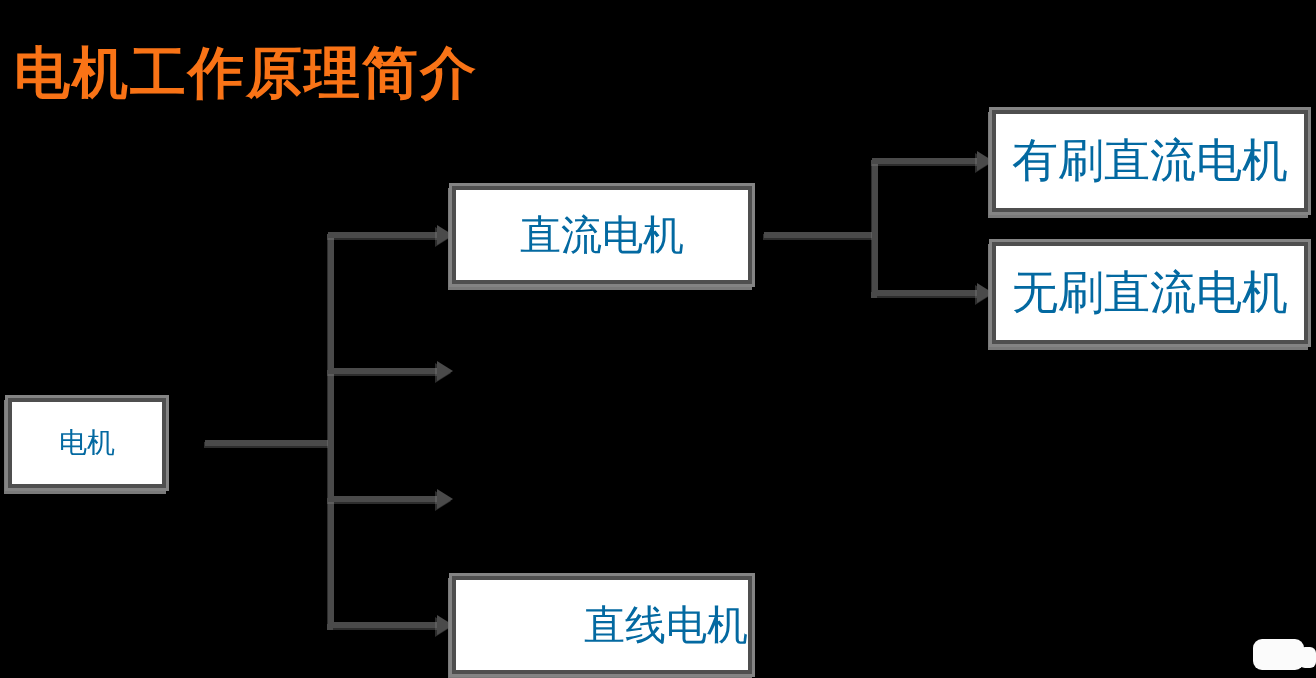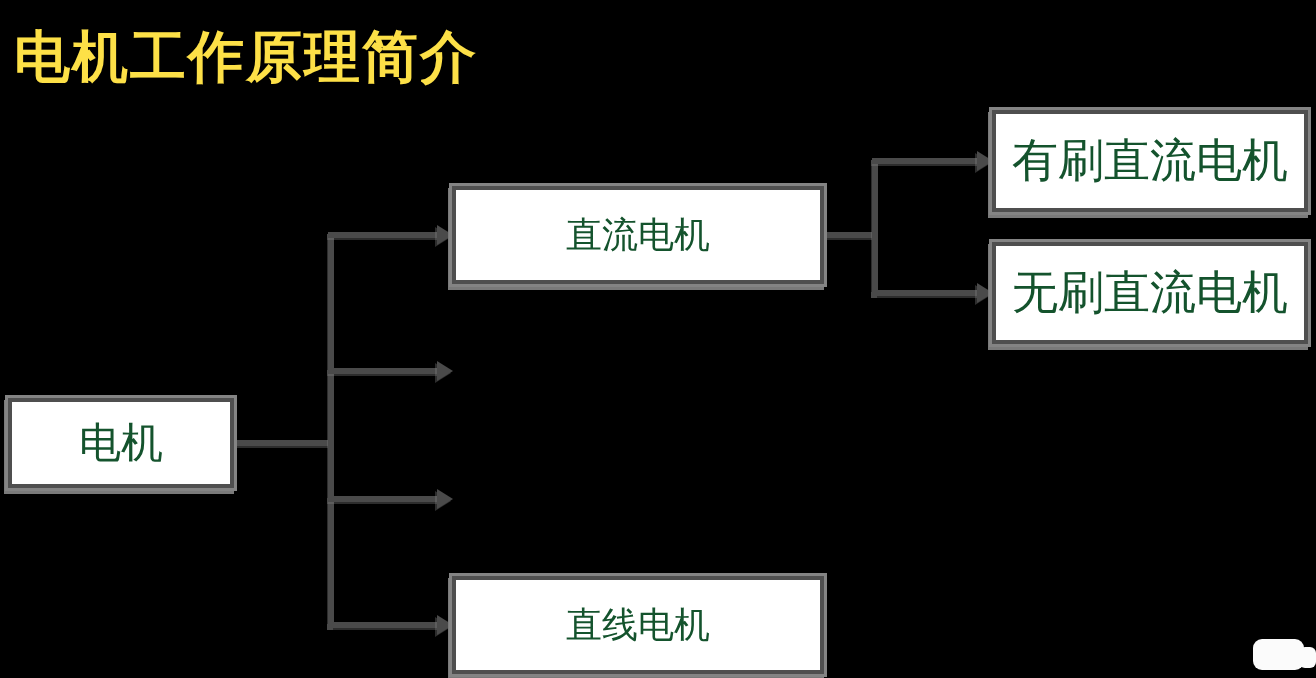--- a/index.html
+++ b/index.html
@@ -13,47 +13,47 @@
   }
   .stage {
     position: relative;
     width: 1316px;
     height: 678px;
     background: #000000;
   }
   .diagram-title {
     position: absolute;
     left: 14px;
-    top: 20px;
+    top: 36px;
     font-size: 56px;
     font-weight: 700;
     letter-spacing: 2px;
-    color: #fde047; 
+    color: #f97316; 
     white-space: nowrap;
     user-select: none;
   }
   .node {
     position: absolute;
     box-sizing: border-box;
     background: #ffffff;
     border: 4px solid #4f4f4f;
     box-shadow: 0 0 0 3px #848484, -2px 4px 0 2px #7a7a7a;
     display: flex;
     align-items: center;
     justify-content: center;
-    color: #14532d;
+    color: #0369a1;
     white-space: nowrap;
   }
-  .node-root   { left: 8px;   top: 398px; width: 226px; height: 90px;  font-size: 42px; }
-  .node-mid    { left: 452px; width: 372px; height: 98px;  font-size: 36px; }
+  .node-root   { left: 8px;   top: 398px; width: 158px; height: 90px;  font-size: 28px; }
+  .node-mid    { left: 452px; width: 300px; height: 98px;  font-size: 41px; }
   .node-right  { left: 992px; width: 316px; height: 102px; font-size: 46px; }
   .mid-1 { top: 186px; }
   .mid-2 { top: 322px; }
   .mid-3 { top: 450px; }
-  .mid-4 { top: 576px; }
+  .mid-4 { top: 576px; justify-content: flex-end; }
   .right-1 { top: 110px; }
   .right-2 { top: 242px; }
 
   .hline, .vline {
     position: absolute;
     background: #4a4a4a;
     box-shadow: -1px 2px 0 rgba(128,128,128,0.35);
   }
   .hline { height: 6px; }
   .vline { width: 6px; }

